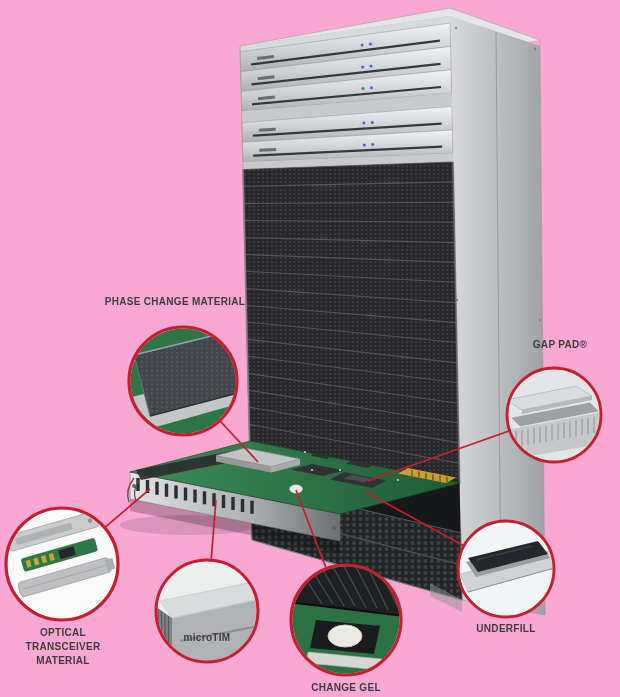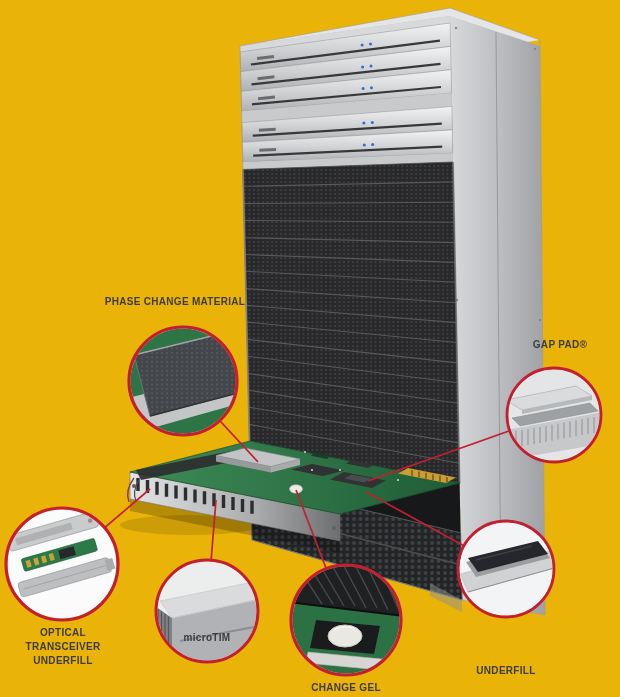--- a/index.html
+++ b/index.html
@@ -1,30 +1,30 @@
 <!DOCTYPE html>
 <html><head>
 <meta charset="utf-8">
 <style>
   html,body{margin:0;padding:0;background:#ffffff;}
   .stage{
-    position:relative;width:620px;height:697px;background:#eab308;overflow:hidden;
+    position:relative;width:620px;height:697px;background:#f9a8d4;overflow:hidden;
     font-family:"Liberation Sans",sans-serif;
   }
   .stage svg{position:absolute;left:0;top:0;}
   .callout-label{
     position:absolute;font-size:10px;font-weight:bold;letter-spacing:.3px;
     color:#3d3d3f;text-align:center;line-height:1.4;
   }
   .lbl-phase{left:93px;top:295px;width:164px;}
   .lbl-gappad{left:512px;top:338px;width:96px;}
   .lbl-optical{left:2px;top:626px;width:122px;}
   .lbl-microtim{left:149px;top:631px;width:116px;}
   .lbl-thermalgel{left:288px;top:681px;width:116px;}
-  .lbl-underfill{left:448px;top:664px;width:116px;}
+  .lbl-underfill{left:448px;top:622px;width:116px;}
 </style>
 </head>
 <body>
 
 <div class="stage">
 
 <svg width="620" height="697" viewBox="0 0 620 697">
   <defs>
     <linearGradient id="bladeG" x1="0" y1="0" x2="0" y2="1">
       <stop offset="0" stop-color="#f2f3f4"></stop>
@@ -296,18 +296,18 @@
       <polygon points="468,558 538,541 548,554 478,572" fill="#25272c"></polygon>
       <path d="M476,560 L532,546" stroke="#3c3f46" stroke-width="1.6" fill="none"></path>
       <path d="M468,592 L558,567" stroke="#8e9093" stroke-width="1" fill="none"></path>
     </g>
     <circle cx="506" cy="569" r="48" fill="none" stroke="#c31f30" stroke-width="2.8"></circle>
   </g>
 </svg>
 
 <div class="callout-label lbl-phase">PHASE CHANGE MATERIAL</div>
 <div class="callout-label lbl-gappad">GAP PAD®</div>
-<div class="callout-label lbl-optical">OPTICAL TRANSCEIVER UNDERFILL</div>
+<div class="callout-label lbl-optical">OPTICAL TRANSCEIVER MATERIAL</div>
 <div class="callout-label lbl-microtim">microTIM</div>
 <div class="callout-label lbl-thermalgel">CHANGE GEL</div>
 <div class="callout-label lbl-underfill">UNDERFILL</div>
 
 </div>
 
 </body></html>

